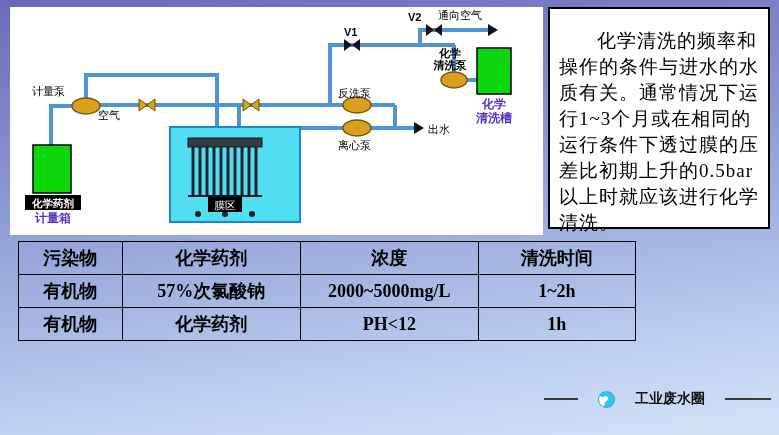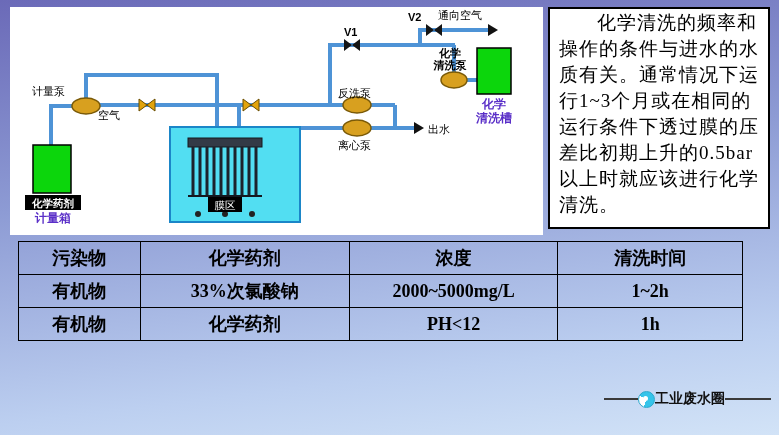--- a/index.html
+++ b/index.html
@@ -6,37 +6,37 @@
   .slide {
     position:relative; width:779px; height:435px; overflow:hidden;
     background: linear-gradient(173deg, #6b6ab8 0%, #8d9bd4 40%, #bccff0 80%, #d2e3f7 100%);
     font-family:"Liberation Sans", sans-serif;
   }
   .diagram-panel {
     position:absolute; left:10px; top:7px; width:533px; height:228px; background:#ffffff;
   }
   .info-box {
     position:absolute; left:548px; top:7px; width:222px; height:222px;
-    background:#ffffff; border:2px solid #000; box-sizing:border-box; padding:1px 9px;
+    background:#ffffff; border:2px solid #000; box-sizing:border-box; padding:19px 9px;
   }
   .info-box p {
     margin:0; font-family:"Liberation Serif", serif; font-size:19px; line-height:26px;
     letter-spacing:1px; text-indent:2em; color:#000;
   }
   .param-table {
-    position:absolute; left:18px; top:241px; width:725px;
+    position:absolute; left:18px; top:241px; width:618px;
     border-collapse:collapse; table-layout:fixed;
   }
   .param-table th, .param-table td {
     border:1.6px solid #000; text-align:center; height:32px; padding:0;
     font-family:"Liberation Serif", serif; font-size:18px; color:#000;
   }
   .param-table th { font-weight:bold; }
   .param-table td { font-weight:bold; }
-  .watermark { position:absolute; top:390px; right:8px; display:flex; align-items:center; gap:0;justify-content:center; }
+  .watermark { position:absolute; top:390px; right:8px; display:flex; align-items:center; gap:20px;justify-content:center; }
   .wm-line-left  { width:34px; border-top:2px solid #3a3a3a; height:0; }
   .wm-line-right { width:46px; border-top:2px solid #3a3a3a; height:0; }
   .wm-logo {
     width:15px; height:15px; border-radius:50%;
     background: conic-gradient(from 200deg, #ffffff 0 100deg, #35c4ea 100deg 360deg);
     border:1px solid #2aa8cc; position:relative;
   }
   .wm-logo::after {
     content:""; position:absolute; width:5px; height:5px; left:4px; top:4px;
     background:#fff; border-radius:50%;
@@ -146,21 +146,21 @@
     </colgroup>
     <tbody>
       <tr>
         <th>污染物</th>
         <th>化学药剂</th>
         <th>浓度</th>
         <th>清洗时间</th>
       </tr>
       <tr>
         <td>有机物</td>
-        <td>33%次氯酸钠</td>
+        <td>57%次氯酸钠</td>
         <td>2000~5000mg/L</td>
         <td>1~2h</td>
       </tr>
       <tr>
         <td>有机物</td>
         <td>化学药剂</td>
         <td>PH&lt;12</td>
         <td>1h</td>
       </tr>
     </tbody>

